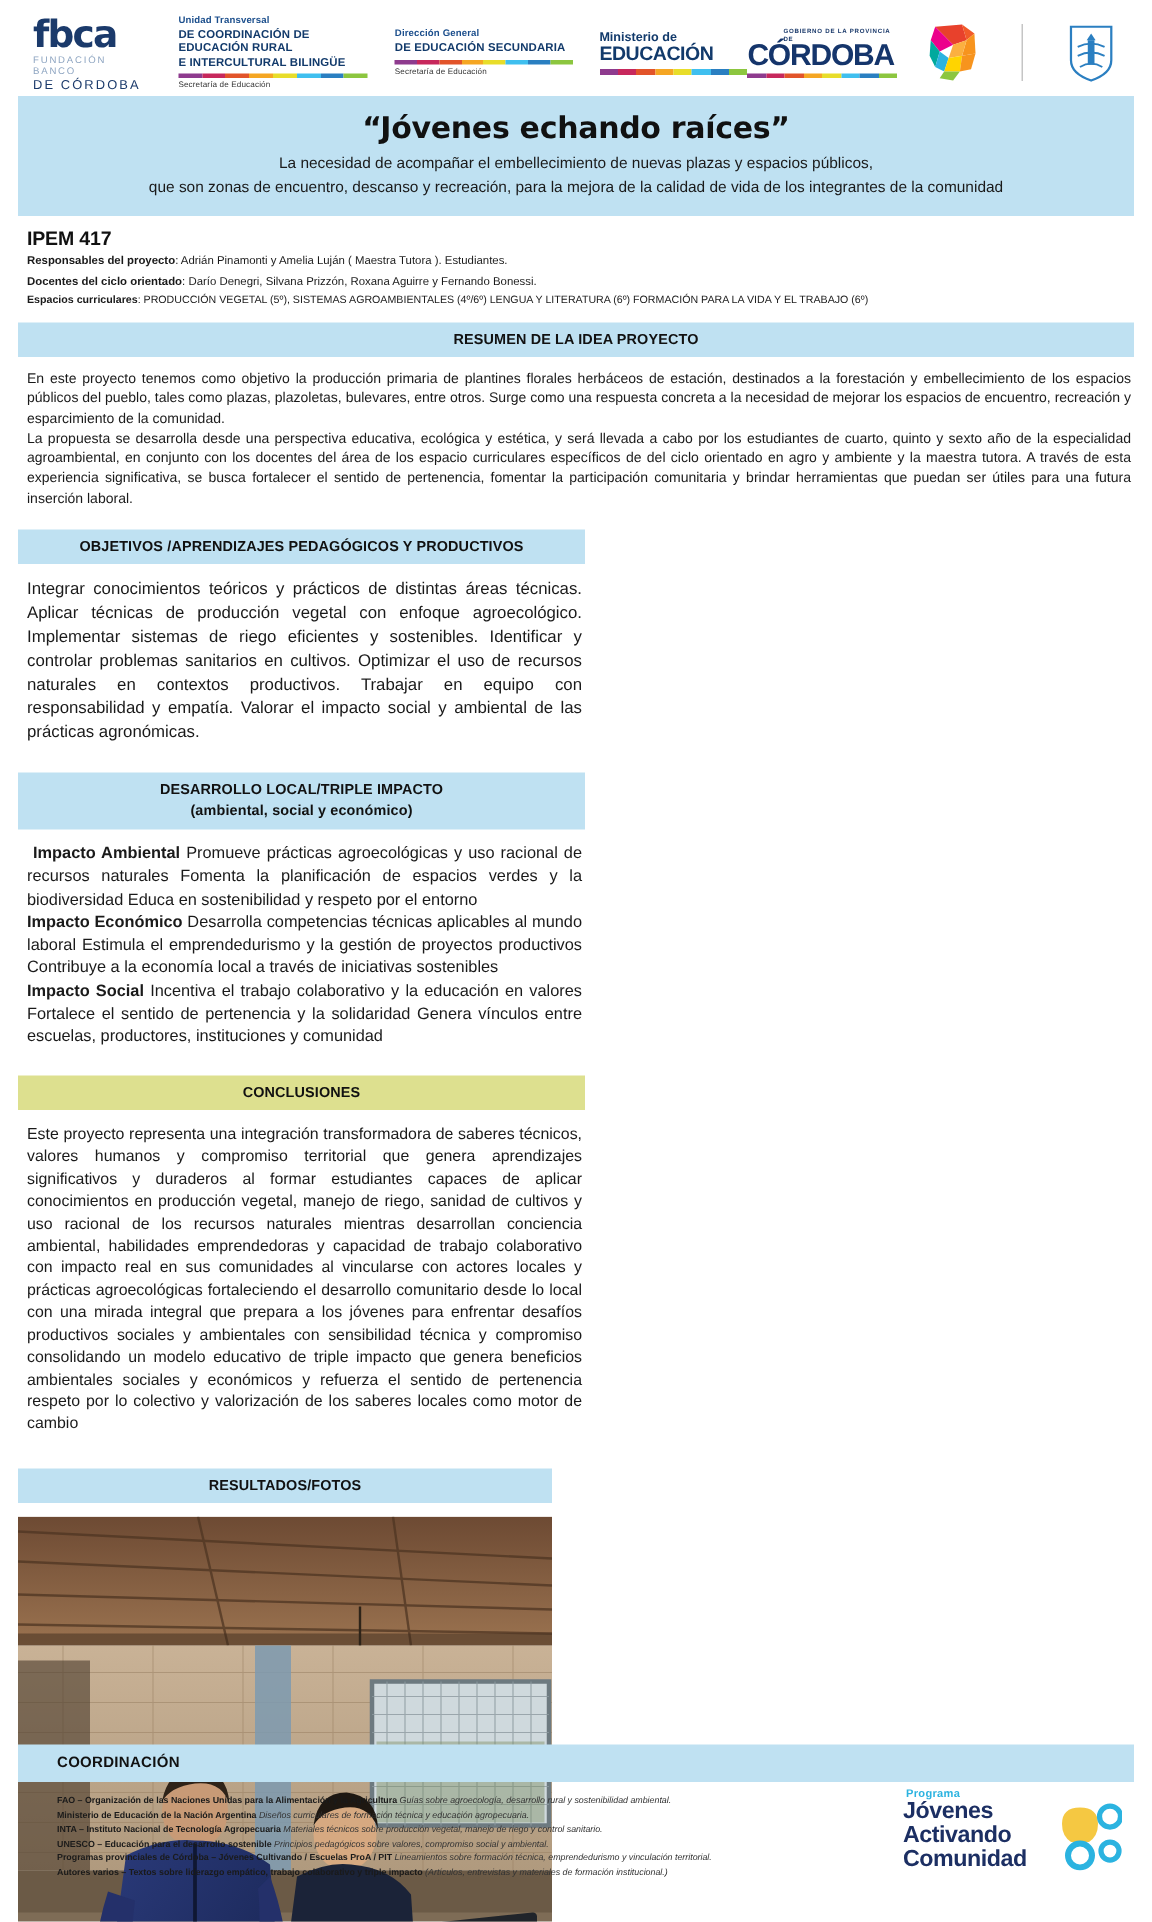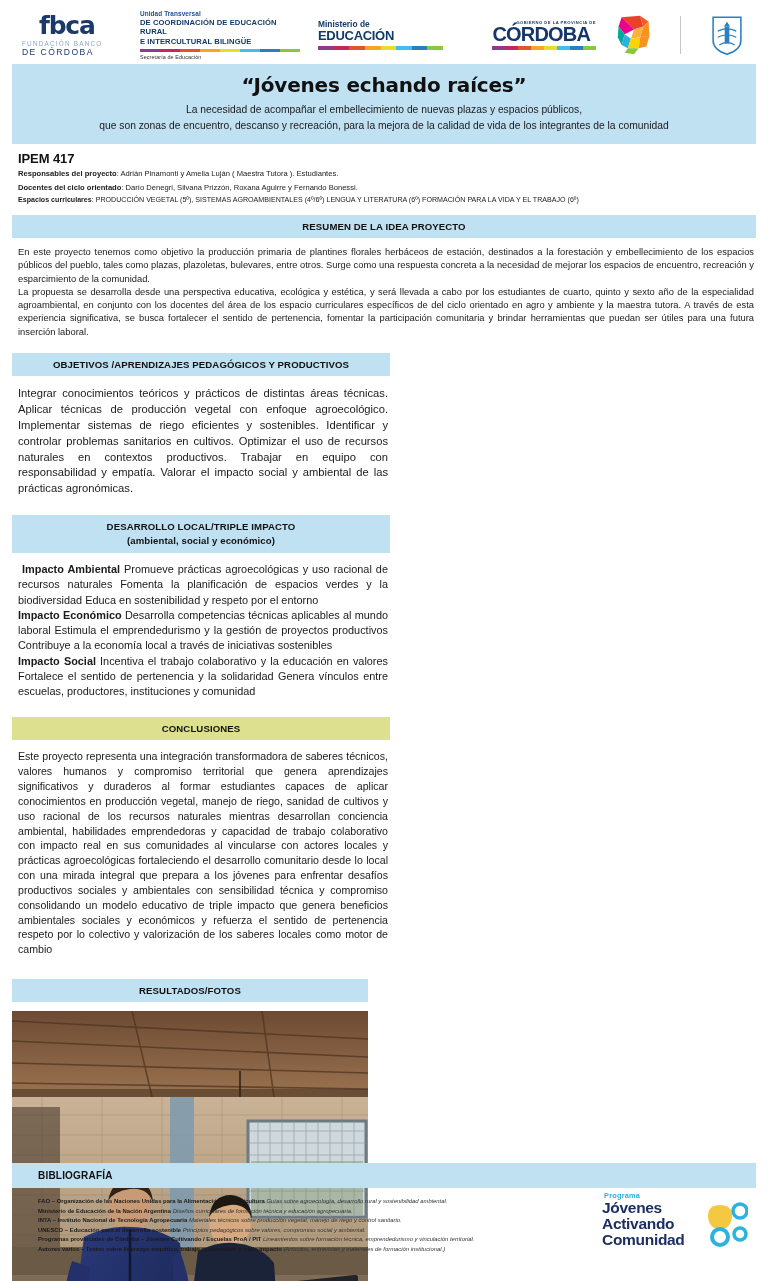--- a/index.html
+++ b/index.html
@@ -14,21 +14,21 @@
   
   .logo-bar {
     display: flex; align-items: center;
     height: 62px; padding: 8px 18px 0 22px;
     gap: 0px;
   }
   .logo-fbca { display:flex; flex-direction:column; align-items:flex-start; width:100px; }
   .fbca-word {
     font-family: "DejaVu Sans", sans-serif;
     font-size: 25px; font-weight: 700; letter-spacing: -1.2px;
-    color: #1b3a6b; line-height: 1; position: relative; margin-left: 17px;
+    color: #1b3a6b; line-height: 1; position: relative;
   }
   .fbca-sub1 { font-size: 6.4px; letter-spacing: 1.2px; color:#8fa6c2; margin-top:2px;}
   .fbca-sub2 { font-size: 8.6px; letter-spacing: 1.4px; color:#1b3a6b; }
 
   .logo-block { margin-left: 18px; }
   .lb-small { font-size: 6.4px; font-weight: 700; color:#1b4e8c; line-height:1.25; letter-spacing:0.1px;}
   .lb-big { font-size: 7.6px; font-weight: 700; color:#123a6b; line-height:1.25; letter-spacing:0.1px;}
   .lb-huge { font-size: 13px; font-weight: 700; color:#123a6b; line-height:1.05; letter-spacing:-0.3px;}
   .lb-med { font-size: 8.4px; font-weight: 700; color:#123a6b; line-height:1.1;}
   .rainbow { display:flex; height:3.5px; margin-top:2.5px; width:100%; }
@@ -145,20 +145,35 @@
           <i style="background:#e2542a"></i>
         <i style="background:#f5a623"></i>
           <i style="background:#e8dd2a"></i>
           <i style="background:#3fbfef"></i>
         <i style="background:#2a7fc1"></i>
           <i style="background:#8cc63f"></i>
       </div>
       <div class="lb-foot">Secretaría de Educación</div>
     </div>
 
+    <div class="logo-block" style="width:150px;">
+      <div class="lb-small">Dirección General</div>
+      <div class="lb-big">DE EDUCACIÓN SECUNDARIA</div>
+      <div class="rainbow" style="margin-top:3.5px;">
+        <i style="background:#8e3b8e"></i>
+          <i style="background:#c7285c"></i>
+          <i style="background:#e2542a"></i>
+        <i style="background:#f5a623"></i>
+          <i style="background:#e8dd2a"></i>
+          <i style="background:#3fbfef"></i>
+        <i style="background:#2a7fc1"></i>
+          <i style="background:#8cc63f"></i>
+      </div>
+      <div class="lb-foot">Secretaría de Educación</div>
+    </div>
 
     <div class="logo-block" style="width:125px;">
       <div class="lb-med">Ministerio de</div>
       <div class="lb-huge">EDUCACIÓN</div>
       <div class="rainbow" style="margin-top:3.5px;height:4px;">
         <i style="background:#8e3b8e"></i>
           <i style="background:#c7285c"></i>
           <i style="background:#e2542a"></i>
         <i style="background:#f5a623"></i>
           <i style="background:#e8dd2a"></i>
@@ -509,21 +524,21 @@
           <rect x="168" y="40" width="9" height="155" fill="#efece5" opacity="0.85"></rect>
 
           <text x="345" y="156" font-family="DejaVu Sans Mono, monospace" font-size="8" fill="#e4e4e4" text-anchor="end" opacity="0.85">28/08/2025  15:37</text>
         </svg>
       </div>
       <div class="caption">Participación de la familia en siembra de Nativas en la Feria de las Ciencias</div>
     </div>
   </div>
 
   <div class="biblio-wrap">
-    <div class="biblio-bar">BIBLIOGRAFÍA</div>
+    <div class="biblio-bar">COORDINACIÓN</div>
     <div class="biblio-body">
 
       <div class="biblio-line">
         <b>FAO – Organización de las Naciones Unidas para la Alimentación y la Agricultura</b><i> Guías sobre agroecología, desarrollo rural y sostenibilidad ambiental.</i>
       </div>
       <div class="biblio-line">
         <b>Ministerio de Educación de la Nación Argentina</b><i> Diseños curriculares de formación técnica y educación agropecuaria.</i>
       </div>
       <div class="biblio-line">
         <b>INTA – Instituto Nacional de Tecnología Agropecuaria</b><i> Materiales técnicos sobre producción vegetal, manejo de riego y control sanitario.</i>

